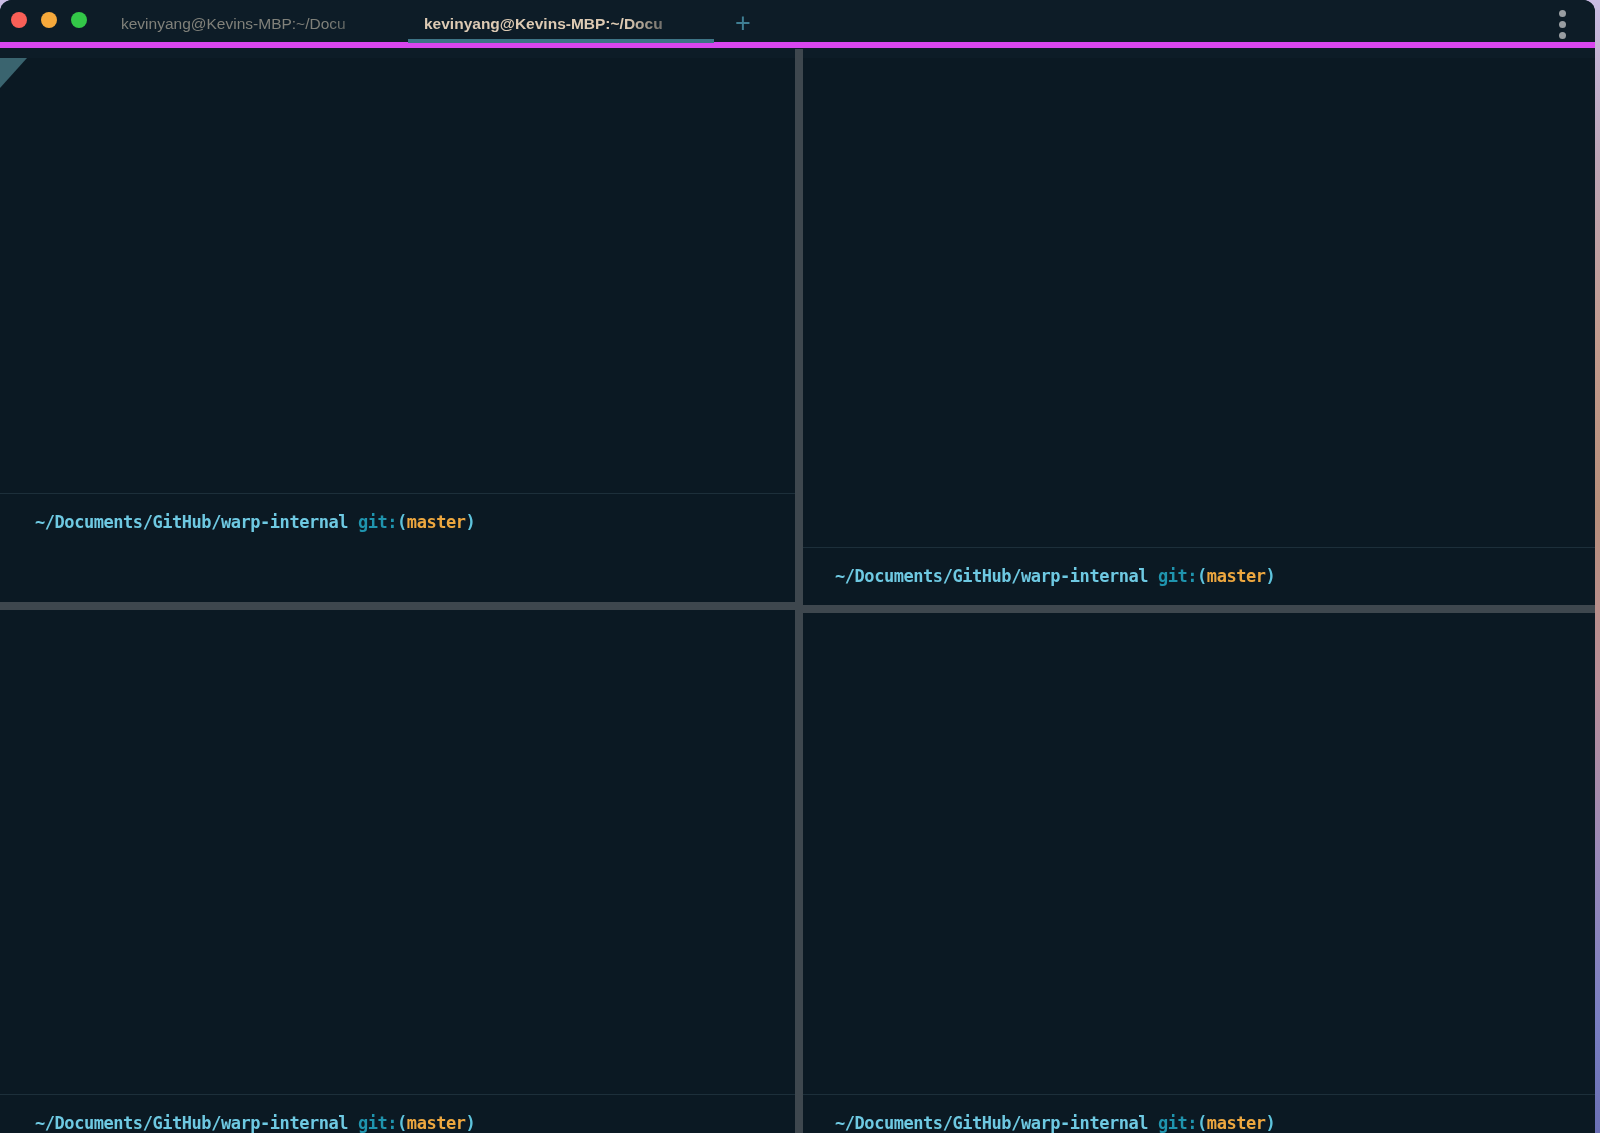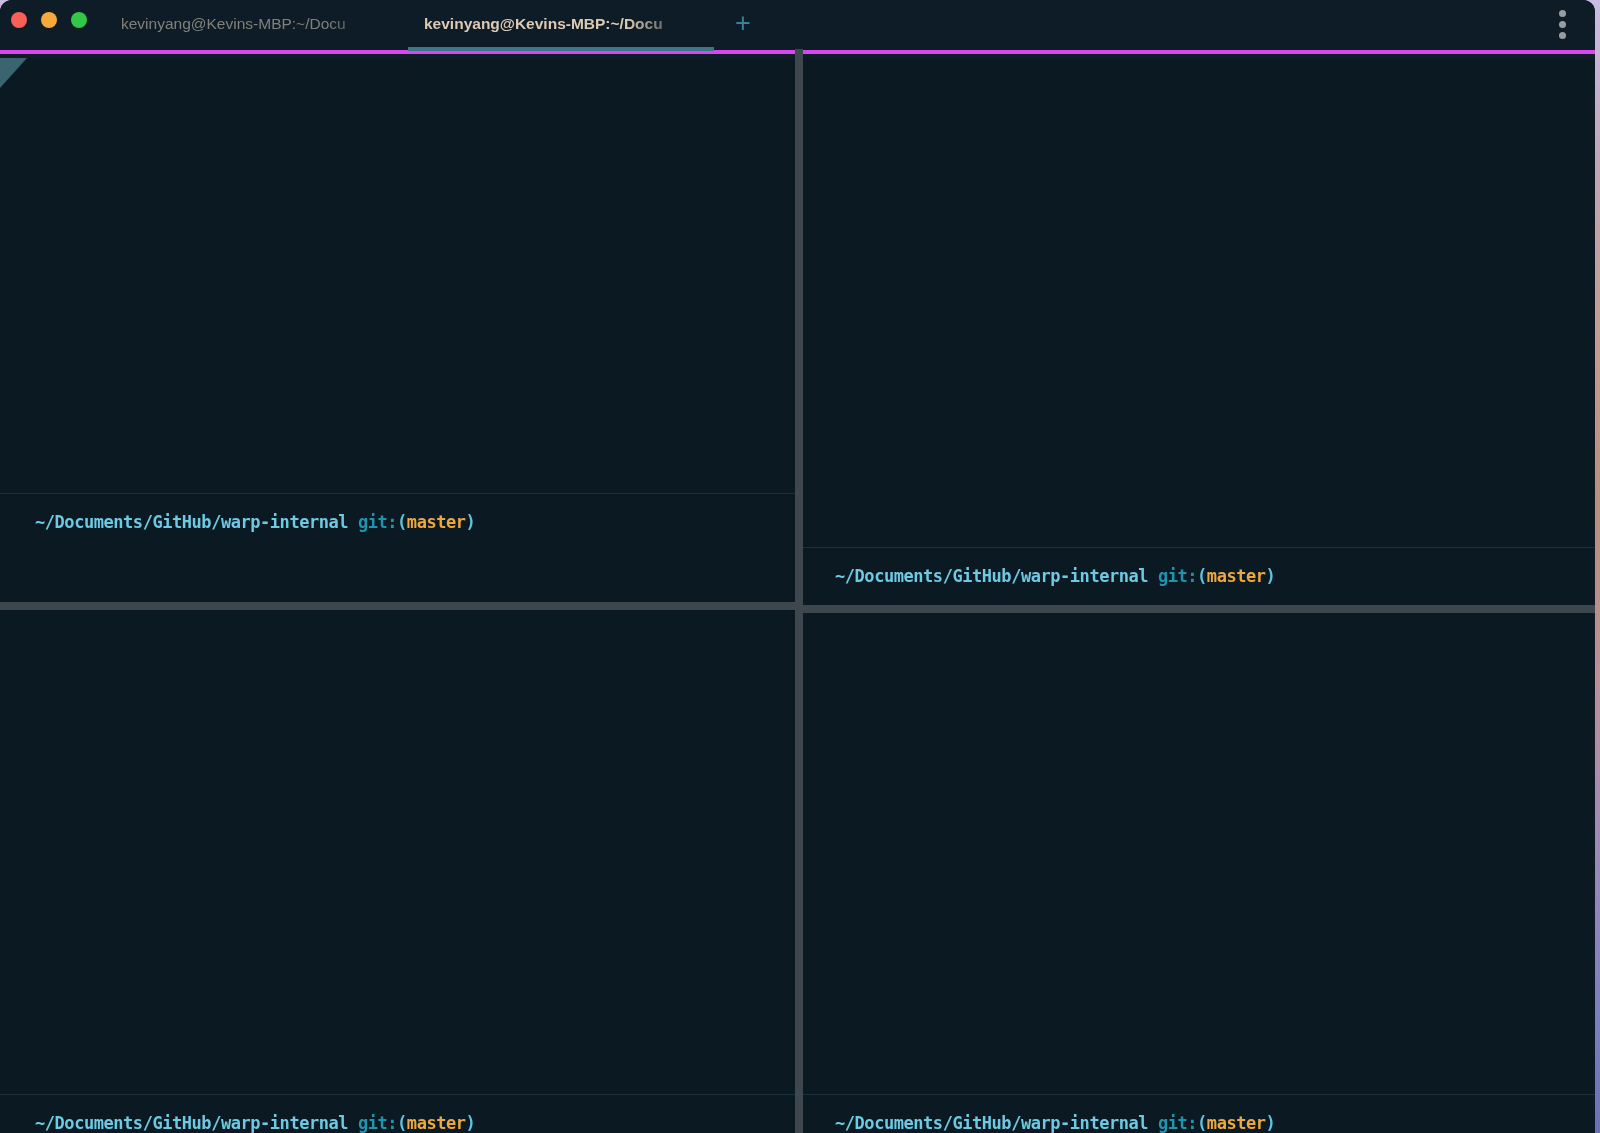--- a/index.html
+++ b/index.html
@@ -13,23 +13,23 @@
 
   .window {
     position: absolute; top: 0; left: 0; width: 1595px; height: 1133px;
     background: #0d1c27;
     border-radius: 12px 12px 0 0;
     overflow: hidden;
   }
 
   
   .tabbar {
-    position: relative; height: 54px;
+    position: relative; height: 48px;
     background: #0d1c27;
-    border-bottom: 4px solid #d946ef;
+    border-bottom: 6px solid #d946ef;
   }
   .traffic-lights { position: absolute; left: 11px; top: 12px; display: flex; gap: 14px; }
   .traffic { width: 16px; height: 16px; border-radius: 50%; }
   .traffic.close    { background: #f95f57; }
   .traffic.minimize { background: #f6a93b; }
   .traffic.maximize { background: #33c748; }
 
   .tab {
     position: absolute; top: 0; height: 48px;
     padding-left: 16px; line-height: 48px;

